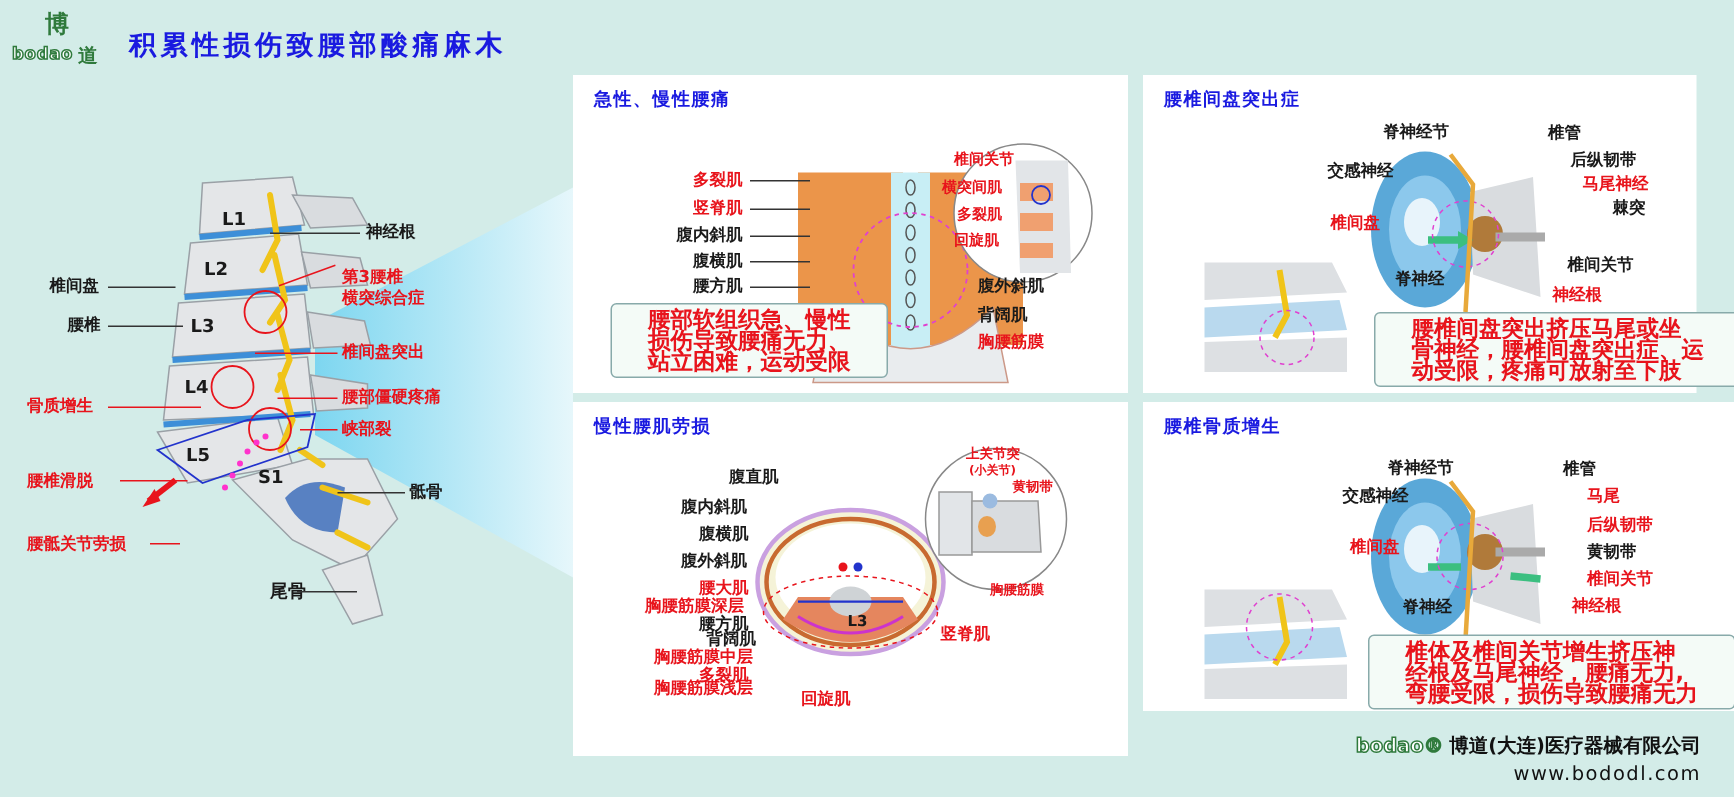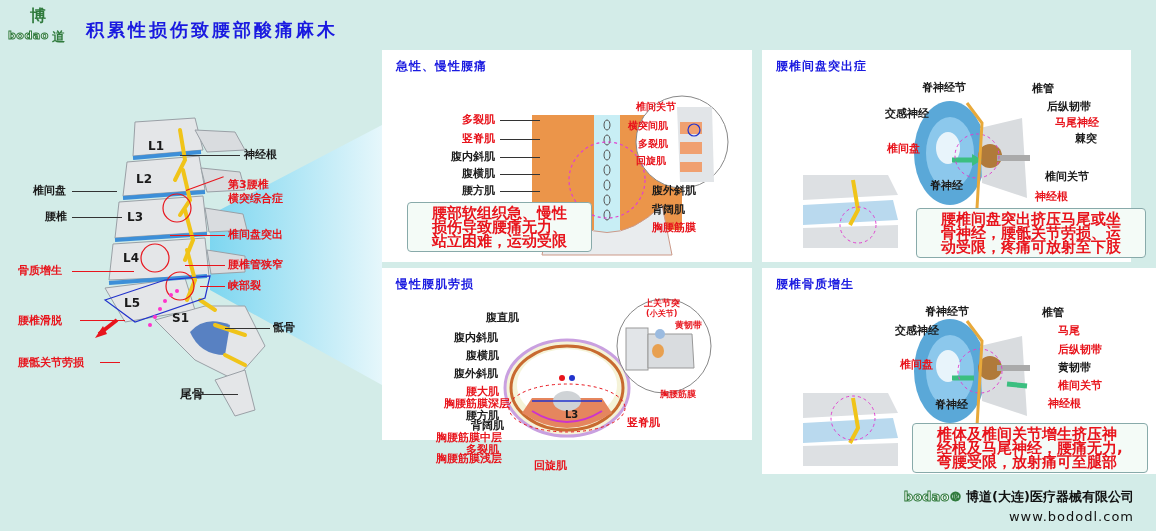--- a/index.html
+++ b/index.html
@@ -126,21 +126,21 @@
 <div class="line red" style="left:100px;top:362px;width:20px"></div>
 
 <div class="line" style="left:180px;top:155px;width:60px"></div>
 <div class="lbl" style="left:244px;top:148px">神经根</div>
 <div class="line red" style="left:186px;top:190px;width:40px;transform:rotate(-20deg);transform-origin:left"></div>
 <div class="lbl red" style="left:228px;top:178px">第3腰椎</div>
 <div class="lbl red" style="left:228px;top:192px">横突综合症</div>
 <div class="line red" style="left:170px;top:235px;width:55px"></div>
 <div class="lbl red" style="left:228px;top:228px">椎间盘突出</div>
 <div class="line red" style="left:185px;top:265px;width:40px"></div>
-<div class="lbl red" style="left:228px;top:258px">腰椎管狭窄</div>
+<div class="lbl red" style="left:228px;top:258px">腰部僵硬疼痛</div>
 <div class="line red" style="left:200px;top:286px;width:25px"></div>
 <div class="lbl red" style="left:228px;top:279px">峡部裂</div>
 <div class="line" style="left:225px;top:328px;width:45px"></div>
 <div class="lbl" style="left:273px;top:321px">骶骨</div>
 <div class="lbl big" style="left:180px;top:387px">尾骨</div>
 <div class="line" style="left:198px;top:394px;width:40px"></div>
 
 <div class="panel" style="left:382px;top:50px;width:370px;height:212px">
   <div class="ptitle">急性、慢性腰痛</div>
   <svg style="left:150px;top:60px" width="200" height="145">
@@ -222,26 +222,26 @@
   <div class="lbl" style="left:123px;top:57px">交感神经</div>
   <div class="lbl" style="left:285px;top:50px">后纵韧带</div>
   <div class="lbl red" style="left:293px;top:66px">马尾神经</div>
   <div class="lbl" style="left:313px;top:82px">棘突</div>
   <div class="lbl red" style="left:125px;top:92px">椎间盘</div>
   <div class="lbl" style="left:283px;top:120px">椎间关节</div>
   <div class="lbl" style="left:168px;top:129px">脊神经</div>
   <div class="lbl red" style="left:273px;top:140px">神经根</div>
   <div class="note" style="left:154px;top:158px">
     <div>腰椎间盘突出挤压马尾或坐</div>
-    <div>骨神经，腰骶关节劳损、运</div>
+    <div>骨神经，腰椎间盘突出症、运</div>
     <div>动受限，疼痛可放射至下肢</div>
   </div>
 </div>
 
-<div class="panel" style="left:382px;top:268px;width:370px;height:172px">
+<div class="panel" style="left:382px;top:268px;width:370px;height:236px">
   <div class="ptitle">慢性腰肌劳损</div>
   <svg style="left:120px;top:65px" width="130" height="110">
     <ellipse cx="65" cy="55" rx="62" ry="48" fill="#f5f3d8" stroke="#c9a0e0" stroke-width="3"></ellipse>
     <ellipse cx="65" cy="55" rx="56" ry="42" fill="none" stroke="#c86a30" stroke-width="3"></ellipse>
     <ellipse cx="65" cy="52" rx="50" ry="36" fill="#fff"></ellipse>
     <path d="M20,80 Q65,110 110,80 L100,65 L30,65 Z" fill="#e5865e"></path>
     <ellipse cx="65" cy="68" rx="14" ry="10" fill="#cfd3d6"></ellipse>
     <path d="M30,78 Q65,100 100,78" stroke="#cc33cc" stroke-width="2" fill="none"></path>
     <path d="M30,68 L100,68" stroke="#2233cc" stroke-width="1.5"></path>
     <ellipse cx="65" cy="75" rx="58" ry="24" fill="none" stroke="#e8141c" stroke-dasharray="3,3"></ellipse>
@@ -254,21 +254,21 @@
     <rect x="12" y="32" width="22" height="42" fill="#e2e5e8" stroke="#999"></rect>
     <path d="M34,38 L78,38 L80,72 L34,72 Z" fill="#d9dcdf" stroke="#999"></path>
     <circle cx="46" cy="38" r="5" fill="#9bbbe0"></circle>
     <ellipse cx="44" cy="55" rx="6" ry="7" fill="#e8a050"></ellipse>
   </svg>
   <div class="lbl" style="left:104px;top:43px">腹直肌</div>
   <div class="lbl" style="left:72px;top:63px">腹内斜肌</div>
   <div class="lbl" style="left:84px;top:81px">腹横肌</div>
   <div class="lbl" style="left:72px;top:99px">腹外斜肌</div>
   <div class="lbl red" style="left:84px;top:117px">腰大肌</div>
-  <div class="lbl red" style="left:62px;top:129px">胸腰筋膜深层</div>
+  <div class="lbl red" style="left:48px;top:129px">胸腰筋膜深层</div>
   <div class="lbl" style="left:84px;top:141px">腰方肌</div>
   <div class="lbl" style="left:89px;top:151px">背阔肌</div>
   <div class="lbl red" style="left:54px;top:163px">胸腰筋膜中层</div>
   <div class="lbl red" style="left:84px;top:175px">多裂肌</div>
   <div class="lbl red" style="left:54px;top:184px">胸腰筋膜浅层</div>
   <div class="lbl red" style="left:152px;top:191px">回旋肌</div>
   <div class="lbl red" style="left:245px;top:148px">竖脊肌</div>
   <div class="lbl red" style="left:262px;top:28px;font-size:9px">上关节突</div>
   <div class="lbl red" style="left:264px;top:39px;font-size:8px">(小关节)</div>
   <div class="lbl red" style="left:293px;top:50px;font-size:9px">黄韧带</div>
@@ -302,20 +302,20 @@
   <div class="lbl red" style="left:296px;top:56px">马尾</div>
   <div class="lbl red" style="left:296px;top:75px">后纵韧带</div>
   <div class="lbl red" style="left:138px;top:90px">椎间盘</div>
   <div class="lbl" style="left:296px;top:93px">黄韧带</div>
   <div class="lbl red" style="left:296px;top:111px">椎间关节</div>
   <div class="lbl" style="left:173px;top:130px">脊神经</div>
   <div class="lbl red" style="left:286px;top:129px">神经根</div>
   <div class="note" style="left:150px;top:155px">
     <div>椎体及椎间关节增生挤压神</div>
     <div>经根及马尾神经，腰痛无力,</div>
-    <div>弯腰受限，放射痛可至腿部</div>
+    <div>弯腰受限，损伤导致腰痛无力</div>
   </div>
 </div>
 
 <div class="abs footer-co">
   <span class="brand">bodao®</span><span>博道(大连)医疗器械有限公司</span>
 </div>
 <div class="abs footer-url">www.bododl.com</div>
 
 </body></html>

